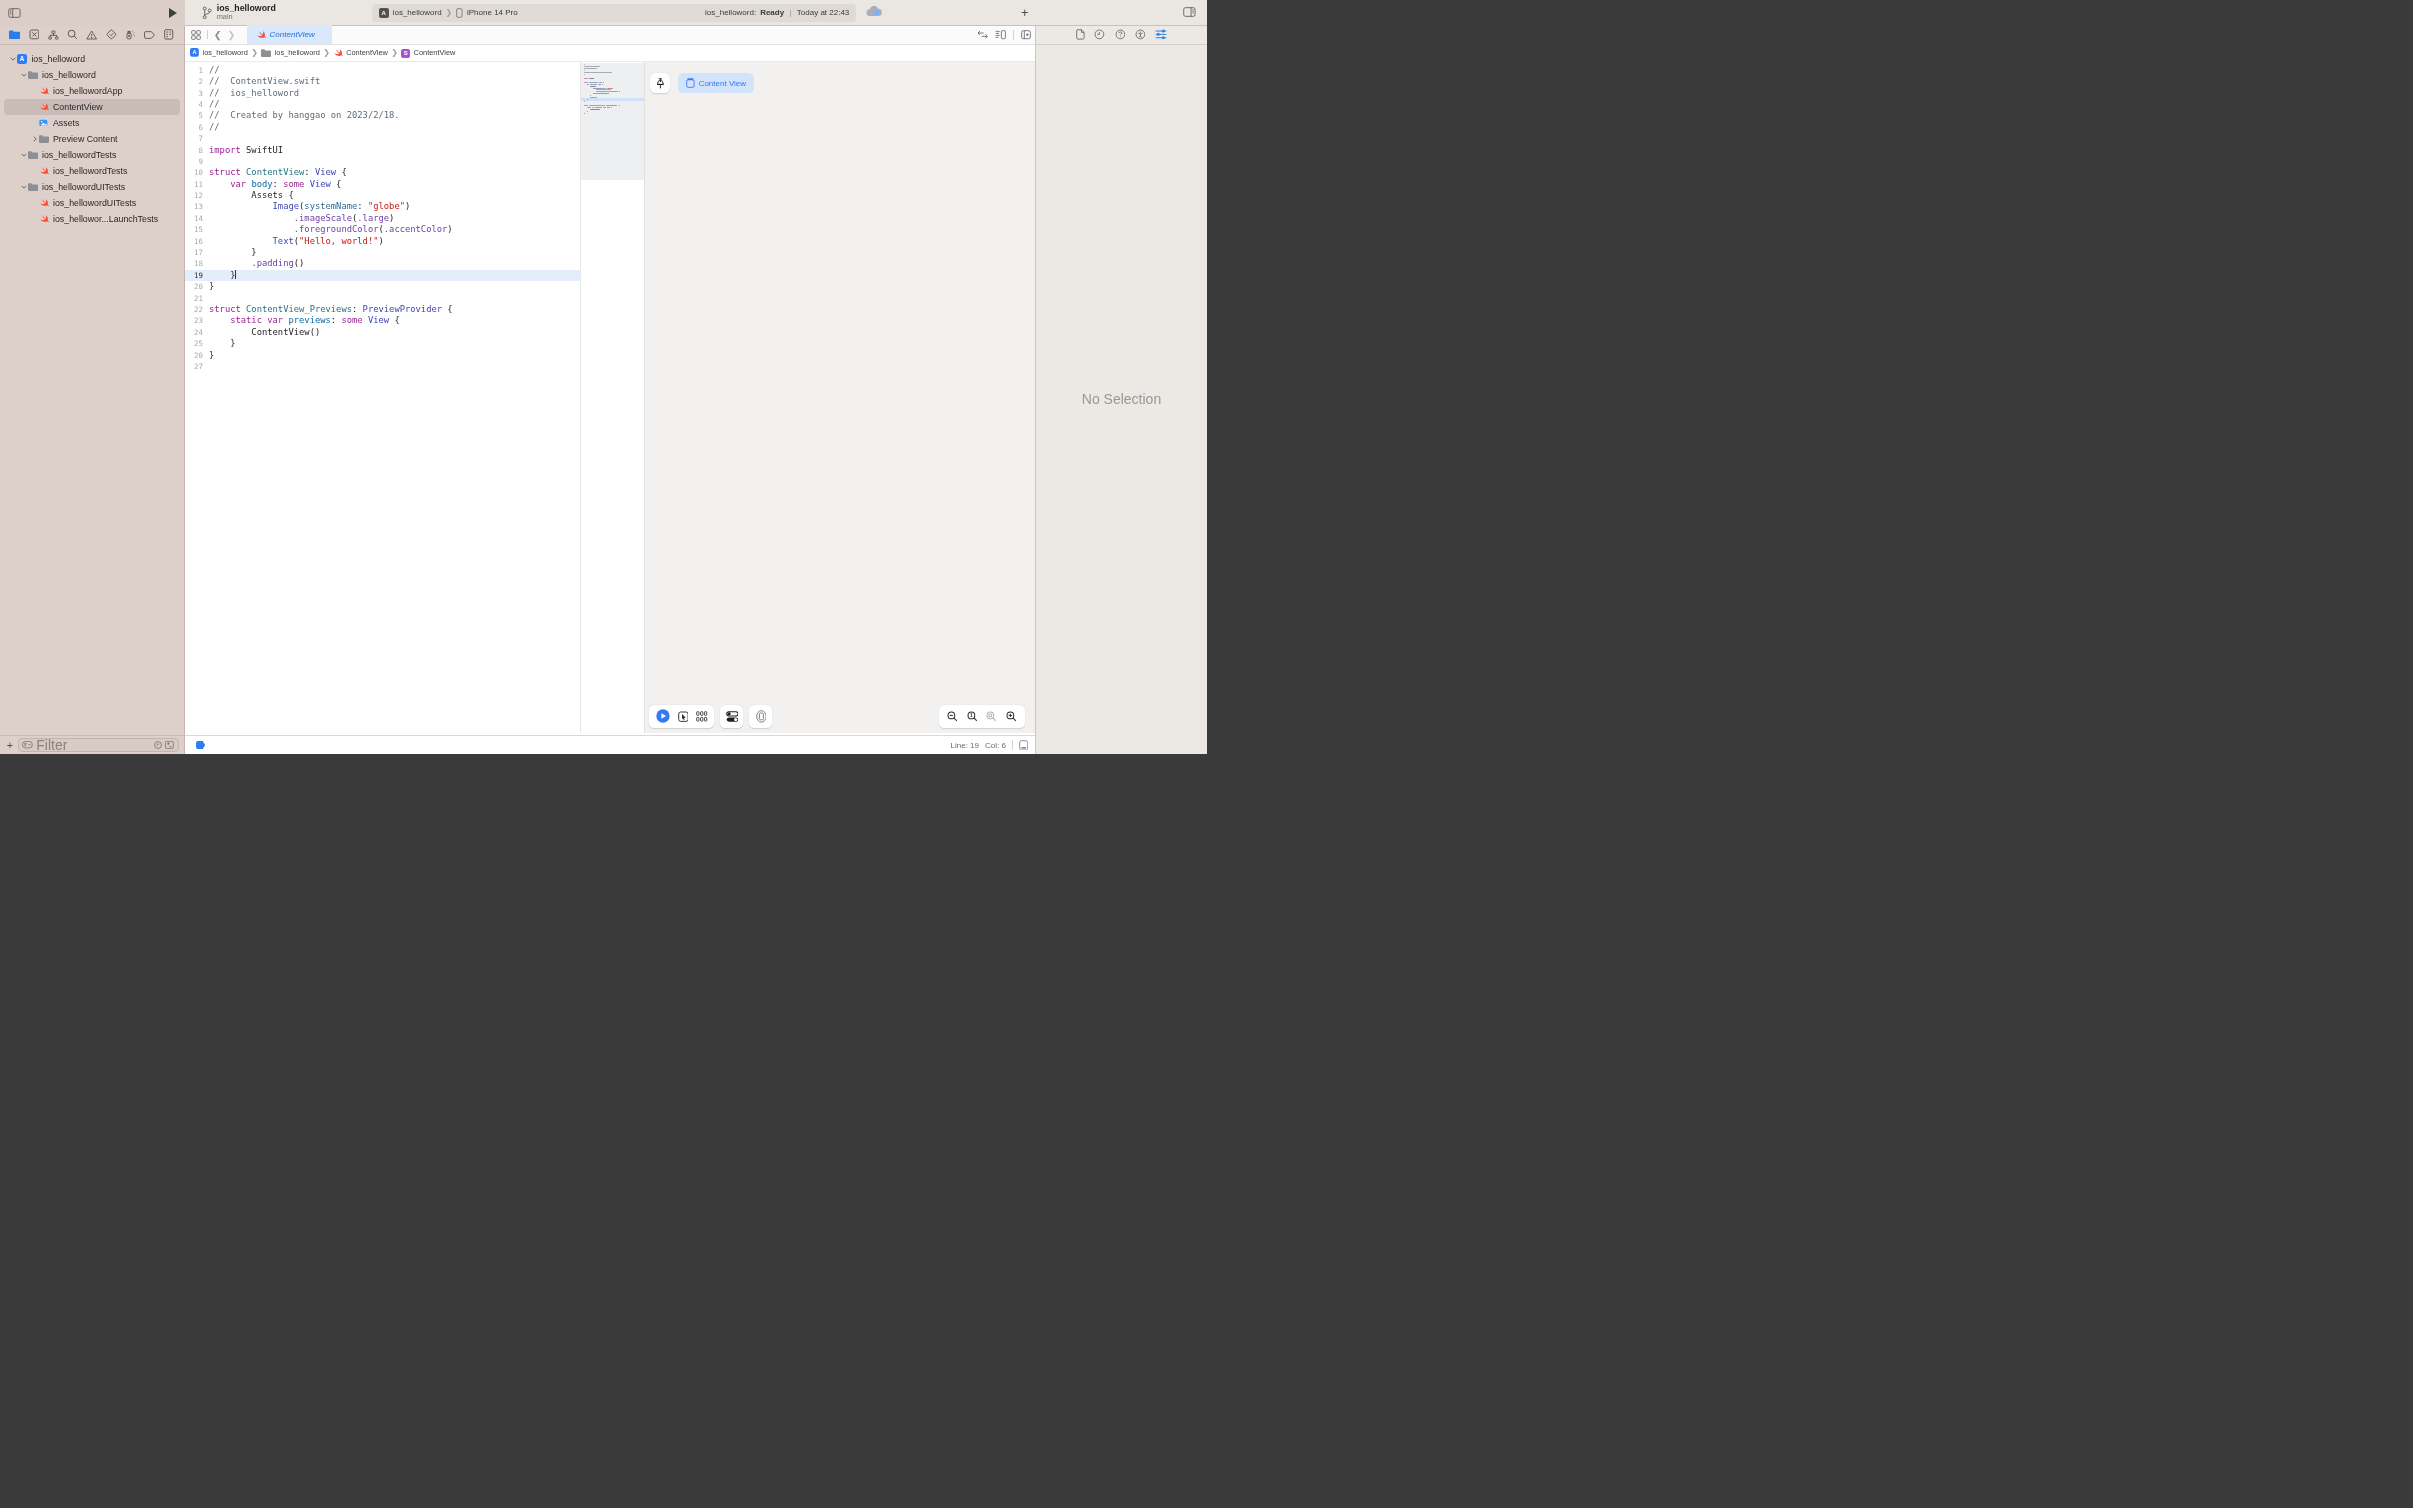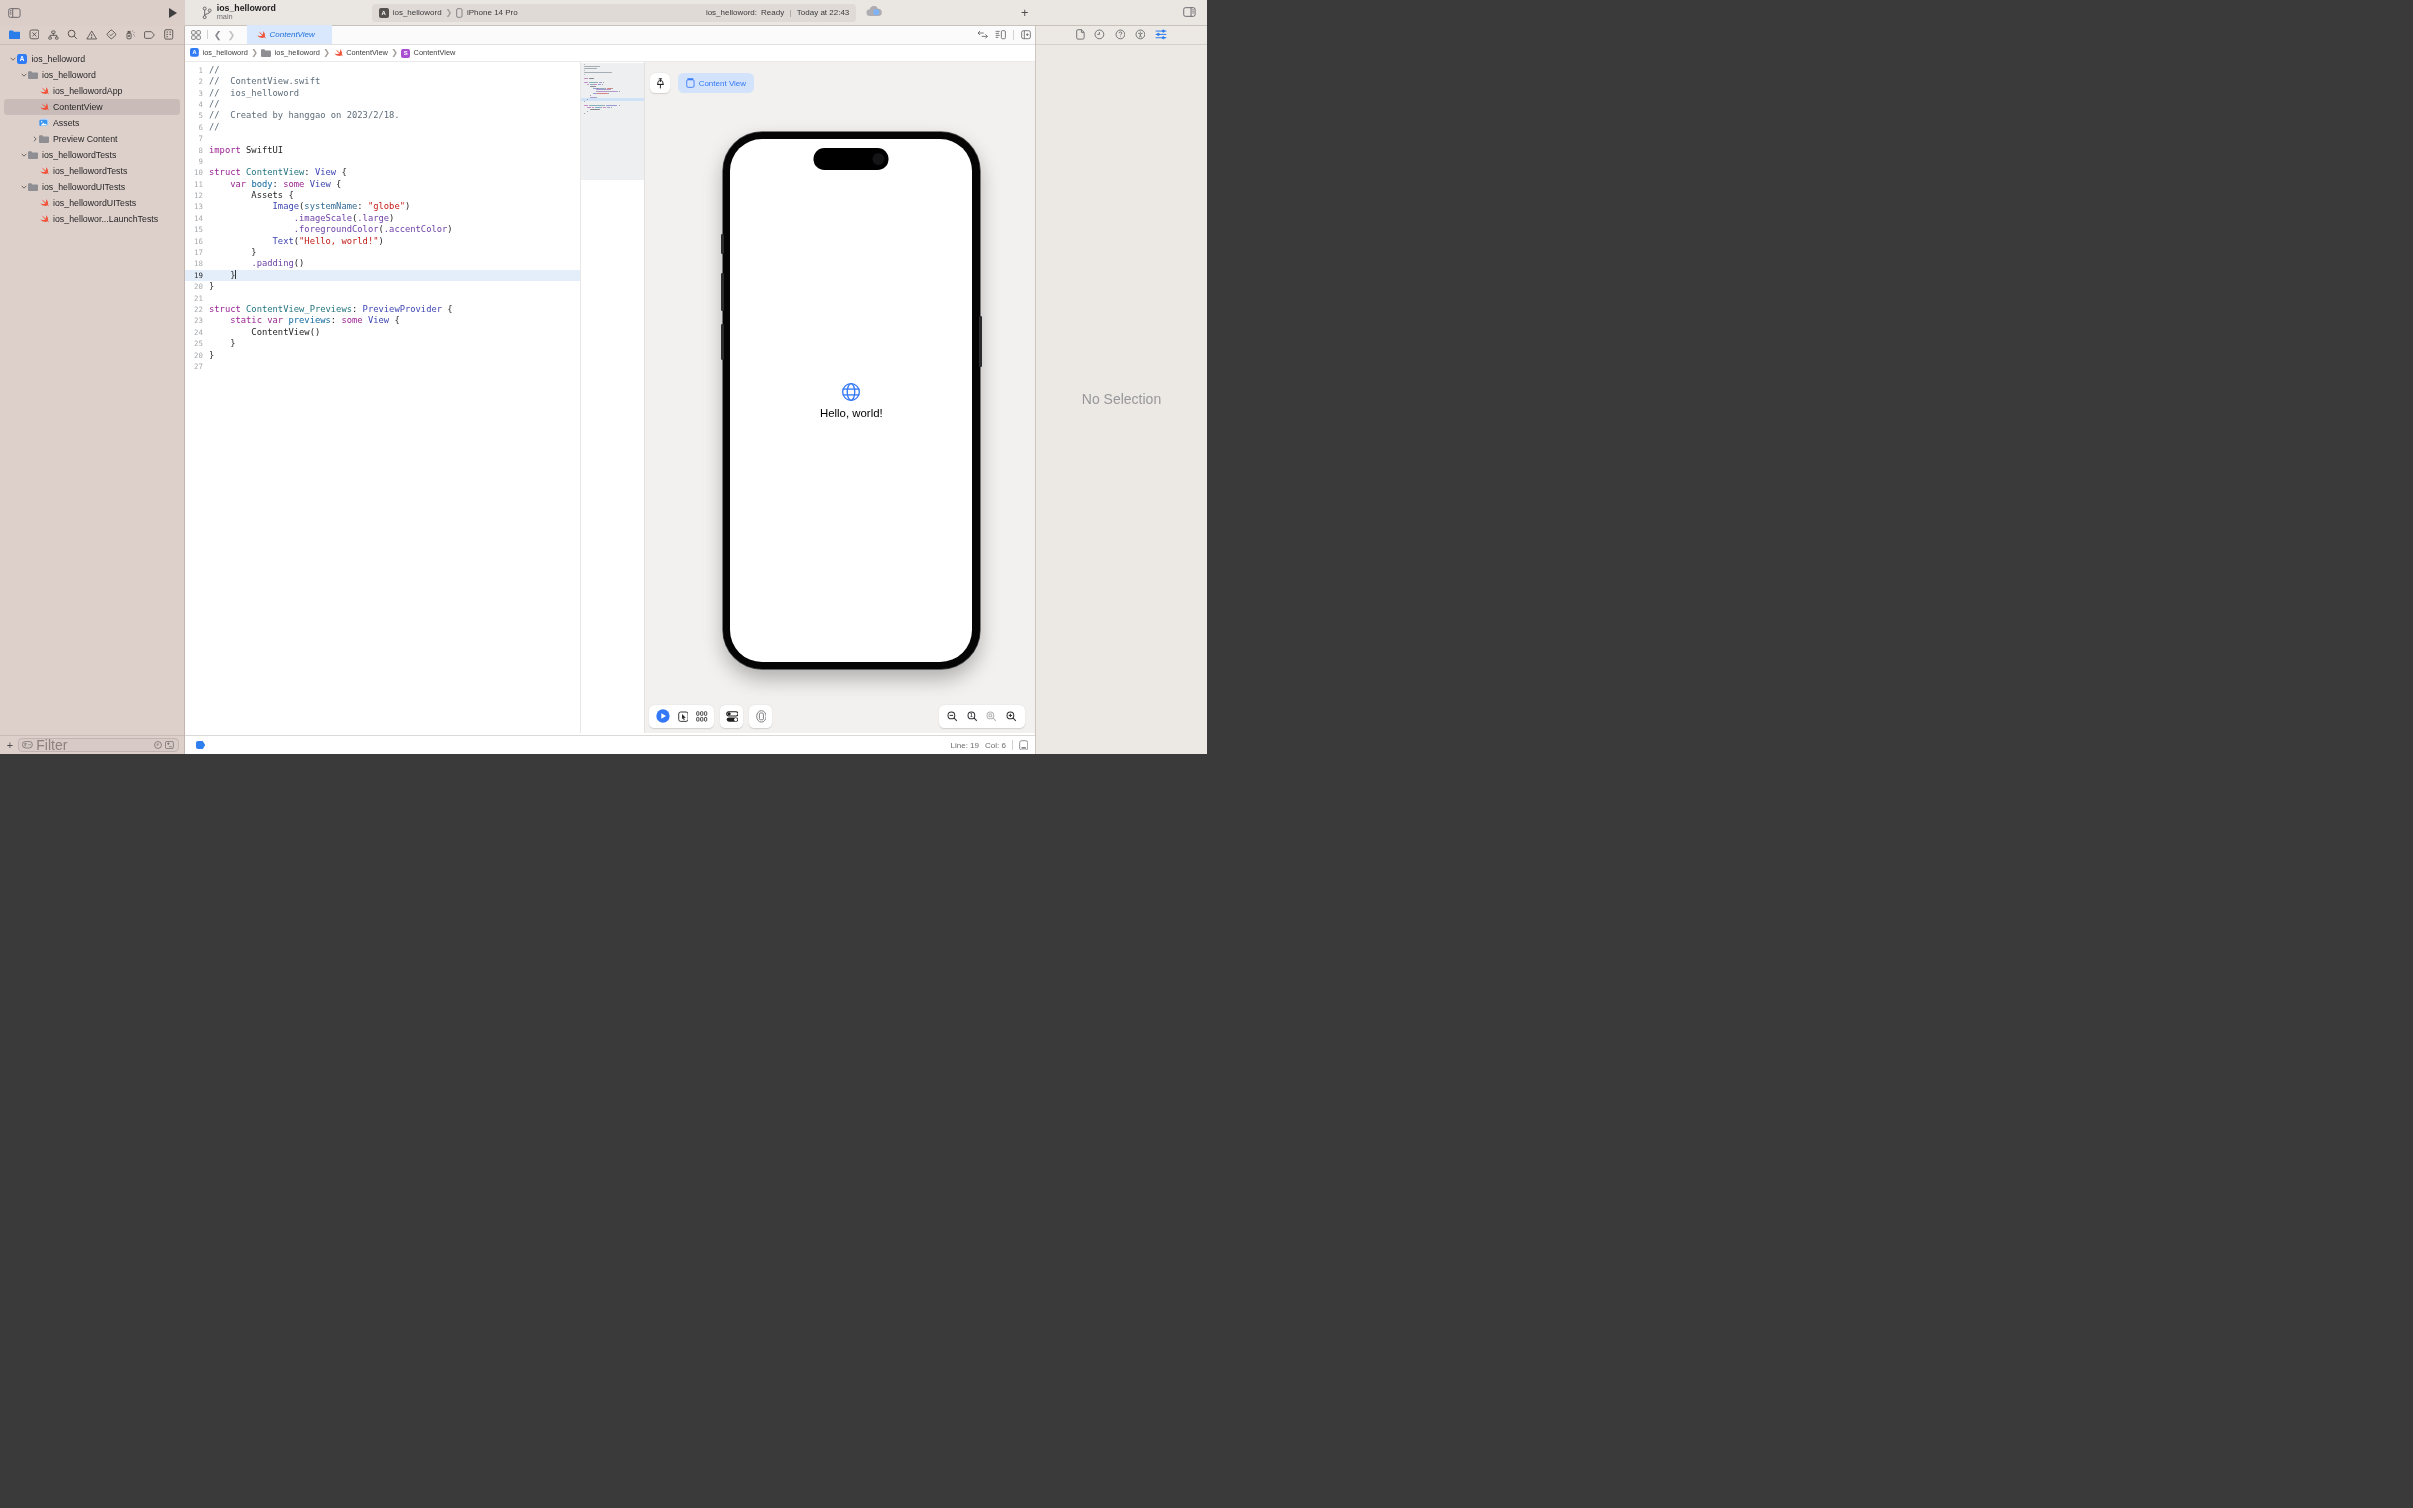--- a/index.html
+++ b/index.html
@@ -14,21 +14,21 @@
   .tb-icon{color:#5a5a5e;}
   .play-btn{width:0;height:0;border-left:8.8px solid #3f3f41;border-top:5.4px solid transparent;border-bottom:5.4px solid transparent;}
   .scheme-block{position:absolute;left:202px;top:2.7px;display:flex;align-items:flex-start;gap:4.7px;}
   .proj-title{font-size:8.8px;font-weight:700;color:#1f1f21;line-height:10px;}
   .proj-branch{font-size:7.4px;color:#6e6e73;line-height:8.8px;}
   .activity-pill{position:absolute;left:372px;top:4px;width:484px;height:17.5px;background:#dfdad6;border-radius:4px;
      display:flex;align-items:center;justify-content:space-between;padding:0 6.7px;font-size:8px;color:#3a3a3c;}
   .activity-pill .seg{display:flex;align-items:center;gap:4px;}
   .crumb-sep{color:#a5a09c;font-size:8px;}
   .appbadge-dark{width:10px;height:10px;border-radius:2px;background:#55514f;color:#fff;font-size:6px;font-weight:700;display:flex;align-items:center;justify-content:center;}
-  .status-state{font-weight:400;}
+  .status-state{font-weight:700;}
   .status-sep{color:#9a958f;padding:0 1.3px;}
   .cloud-wrap{position:absolute;left:866px;top:6px;}
   .tb-plus{position:absolute;left:1021px;top:5.4px;font-size:12.8px;color:#4c4c4e;font-weight:400;}
   .tb-right-panel{position:absolute;left:1183px;top:7.4px;}
 
   
   .sidebar{position:absolute;left:0;top:25.6px;width:185px;height:729px;background:#ddd0cb;border-right:0.7px solid #c2b5b0;}
   .centerpane{position:absolute;left:185px;top:25.6px;width:851px;height:729px;background:#fff;}
   .inspector{position:absolute;left:1035px;top:25.6px;width:172px;height:729px;background:#ece8e4;border-left:0.7px solid #ccc5c0;}
 
@@ -571,38 +571,20 @@
         </div>
         <div class="preview-chip">
           <svg width="8.8" height="10" viewBox="0 0 13 15" fill="none" stroke="#3478F6" stroke-width="1.3">
               <rect x="1" y="2.5" width="11" height="11.5" rx="2"></rect>
               <line x1="2" y1="1" x2="11" y2="1"></line>
               <line x1="2.5" y1="2.5" x2="10.5" y2="2.5"></line>
             </svg>
           <span>Content View</span>
         </div>
 
-        <div class="phone">
-          <div class="side-btn" style="left:-2px;top:102px;height:20px;"></div>
-          <div class="side-btn" style="left:-2px;top:141px;height:38px;"></div>
-          <div class="side-btn" style="left:-2px;top:192px;height:36px;"></div>
-          <div class="side-btn" style="right:-2px;top:184px;height:51px;"></div>
-          <div class="phone-screen">
-            <div class="island">
-                <span class="cam"></span>
-              </div>
-            <svg width="20" height="20" viewBox="0 0 24 24" fill="none" stroke="#3478F6" stroke-width="1.6">
-              <circle cx="12" cy="12" r="10"></circle>
-              <ellipse cx="12" cy="12" rx="4.5" ry="10"></ellipse>
-              <line x1="2" y1="8.5" x2="22" y2="8.5"></line>
-              <line x1="2" y1="15.5" x2="22" y2="15.5"></line>
-            </svg>
-            <div class="hello-text">Hello, world!</div>
-          </div>
-        </div>
 
         <div class="canvas-toolbar">
           <div class="cbtn-group">
             <span>
                 <svg width="14" height="14" viewBox="0 0 21 21">
                   <circle cx="10.5" cy="10.5" r="10" fill="#3478F6"></circle>
                   <path d="M8 6.3 L15 10.5 L8 14.7 Z" fill="#fff"></path>
                 </svg>
               </span>
             <span>

